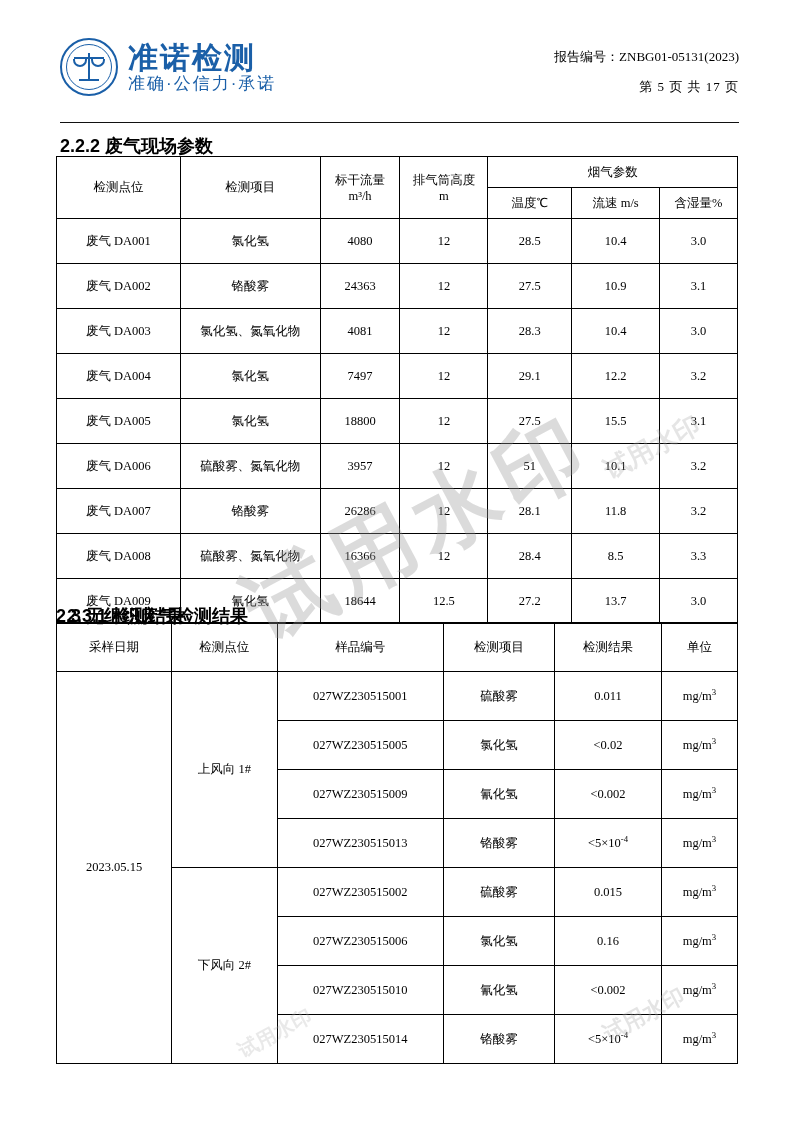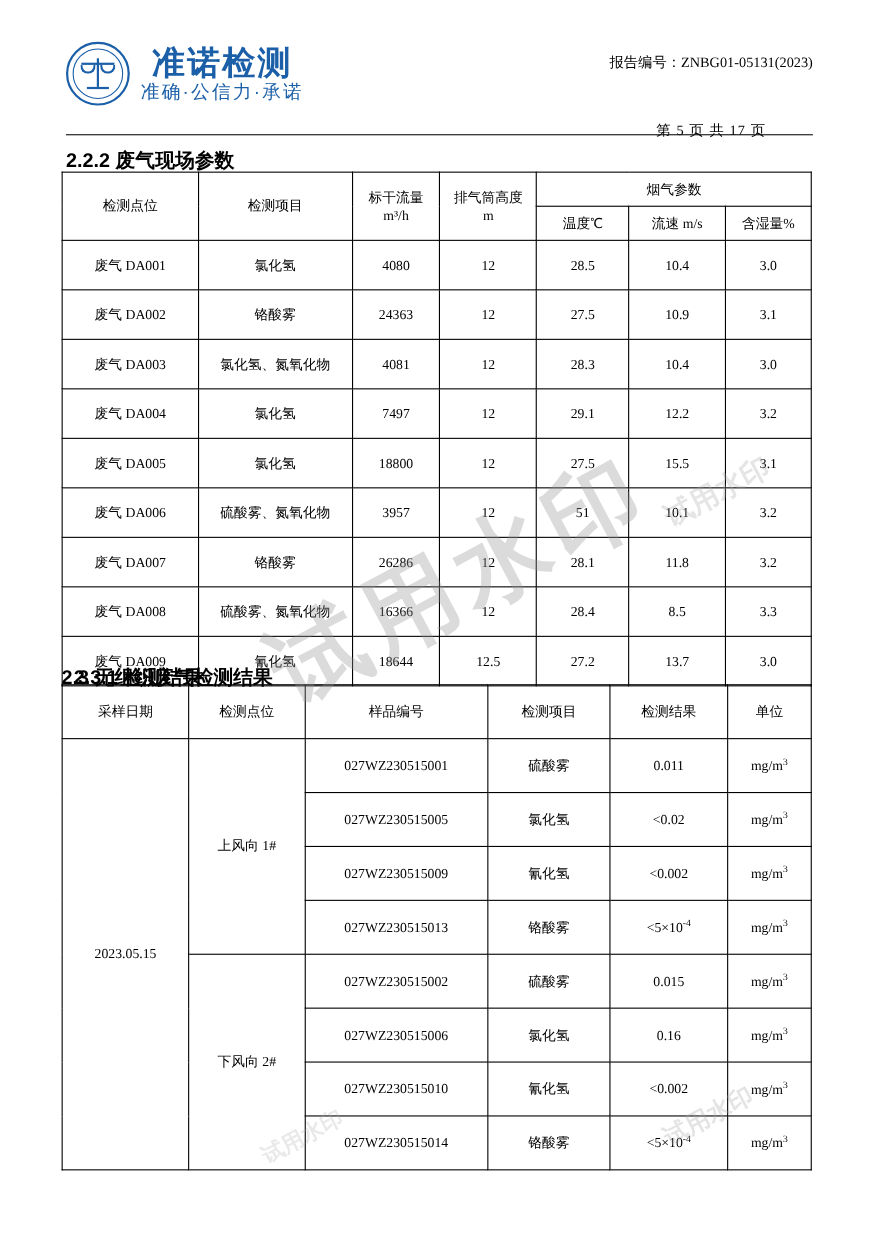--- a/index.html
+++ b/index.html
@@ -28,21 +28,20 @@
     left: 60px;
     right: 55px;
     height: 72px;
   }
   .logo-wrap {
     position: absolute;
     left: 0;
     top: 0;
     display: flex;
     align-items: center;
-    text-align: center;
   }
   .logo-mark {
     width: 54px;
     height: 54px;
     border-radius: 50%;
     border: 2px solid #1a5fa8;
     position: relative;
     flex: none;
     background: #fff;
   }
@@ -115,23 +114,22 @@
   }
   .hdr-right {
     position: absolute;
     right: 0;
     top: 4px;
     text-align: left;
     font-size: 13px;
     line-height: 30px;
   }
   .hdr-right .line2 {
-    text-align: center;
+    text-align: right;
     letter-spacing: 1px;
-    margin-top: 32px;
   }
   .hdr-rule {
     position: absolute;
     left: 60px;
     right: 55px;
     top: 122px;
     border-top: 1px solid #111;
   }
 
   

